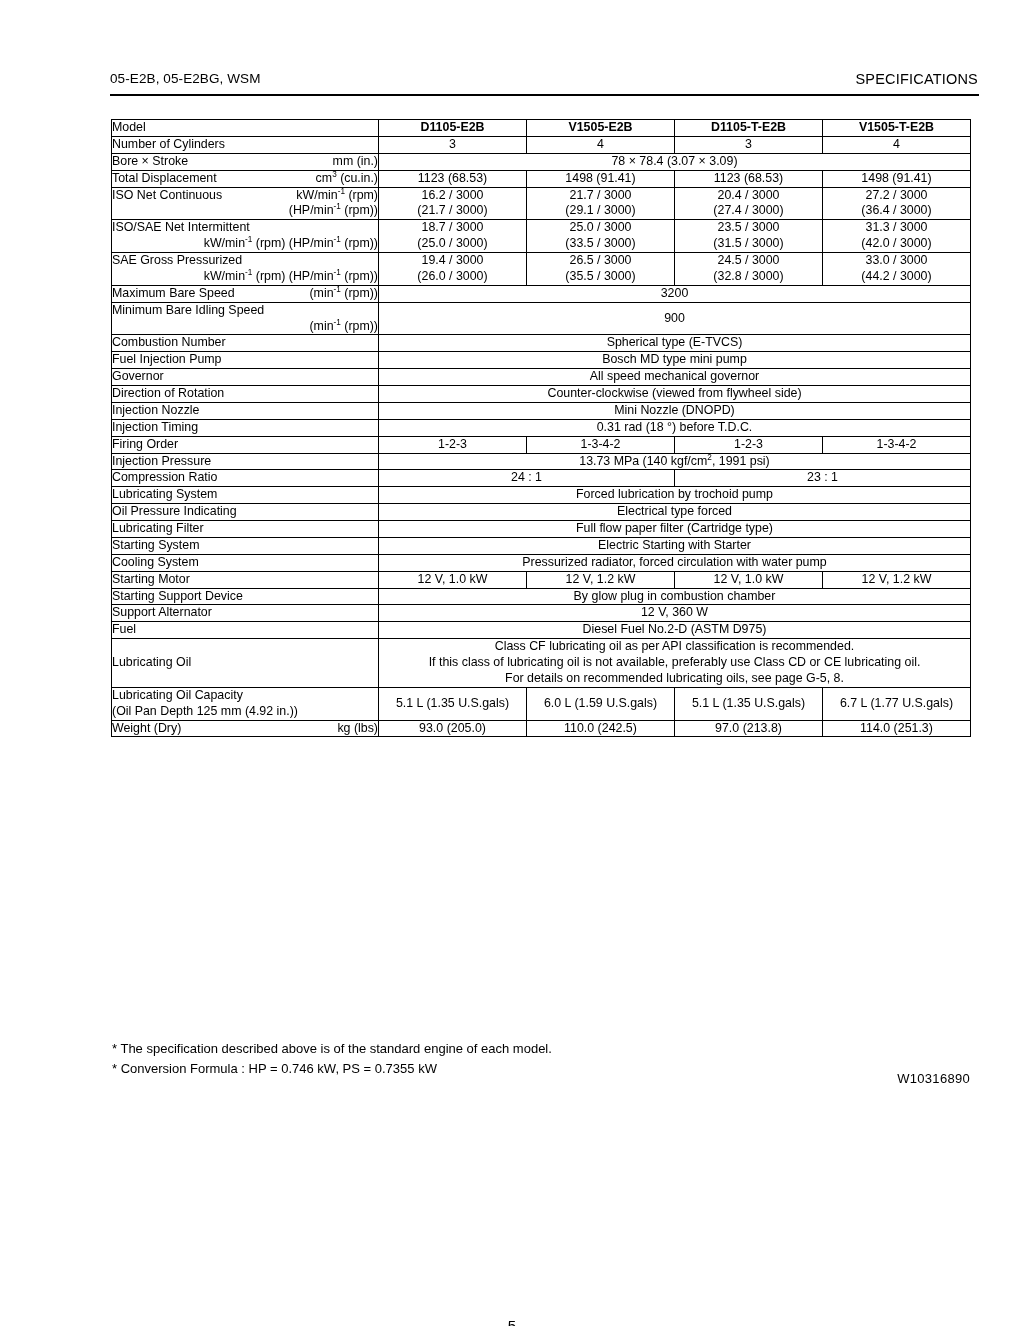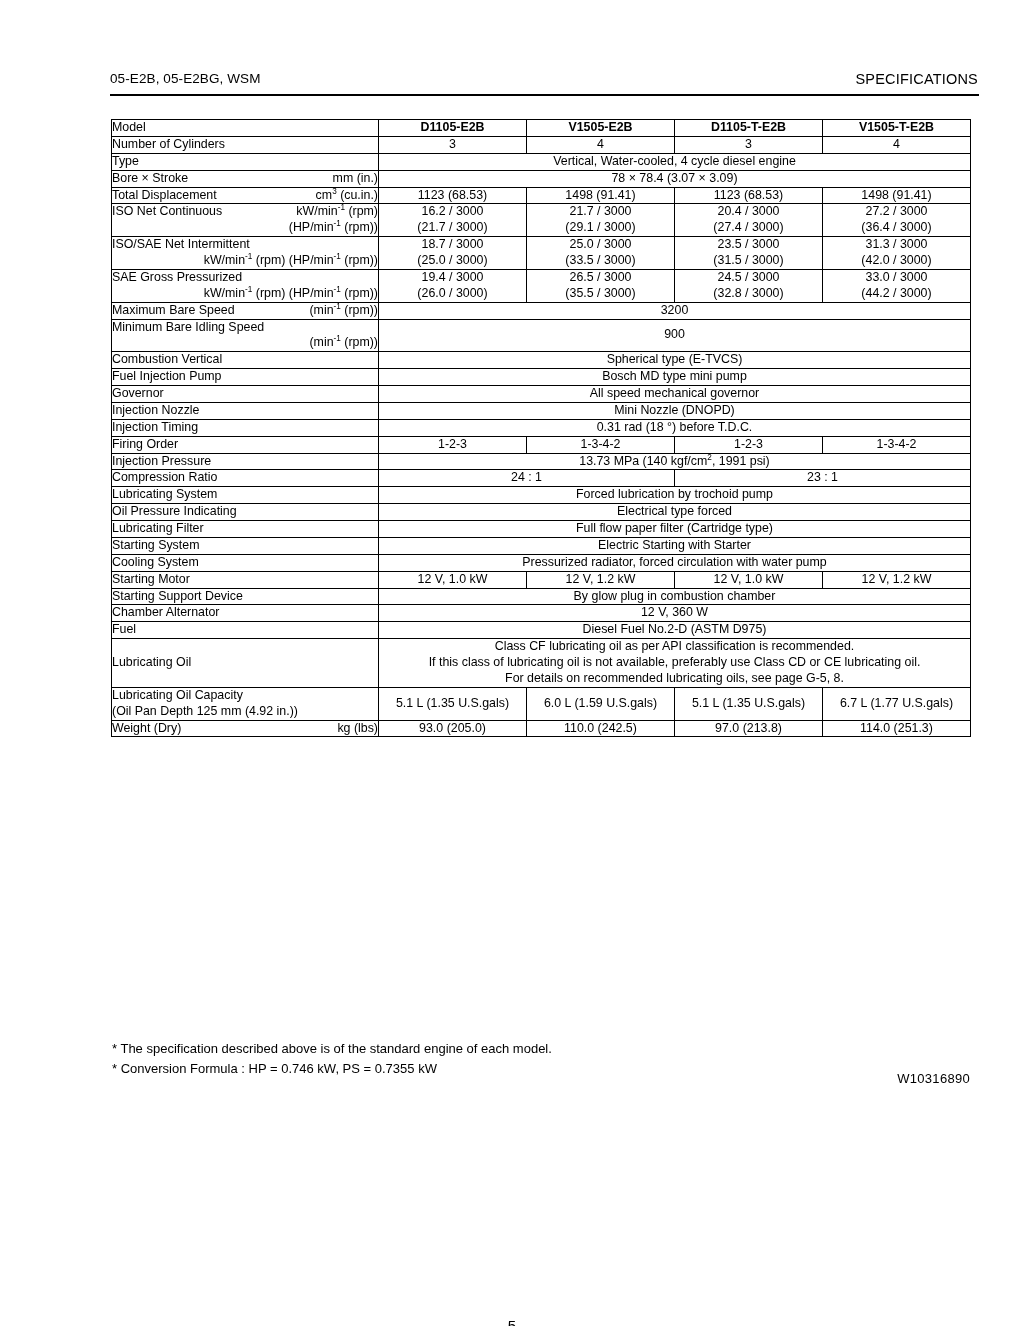--- a/index.html
+++ b/index.html
@@ -165,24 +165,20 @@
       </tr>
 
       <tr>
         <td class="lab">Number of Cylinders</td>
         <td class="val">3</td>
         <td class="val">4</td>
         <td class="val">3</td>
         <td class="val">4</td>
       </tr>
 
-      <tr>
-        <td class="lab">Type</td>
-        <td class="val" colspan="4">Vertical, Water-cooled, 4 cycle diesel engine</td>
-      </tr>
 
       <tr>
         <td class="lab">
           <span class="lab-row">
             <span>Bore × Stroke</span>
             <span class="lab-unit">mm (in.)</span>
           </span>
         </td>
         <td class="val" colspan="4">78 × 78.4  (3.07 × 3.09)</td>
       </tr>
@@ -284,34 +280,38 @@
 
       <tr>
         <td class="lab">
           <span class="lab-row">Minimum Bare Idling Speed</span>
           <span class="lab-right"><span>(min</span><sup>-1</sup><span> (rpm))</span></span>
         </td>
         <td class="val" colspan="4">900</td>
       </tr>
 
       <tr>
-        <td class="lab">Combustion Vertical</td>
+        <td class="lab">Combustion Number</td>
         <td class="val" colspan="4">Spherical type (E-TVCS)</td>
       </tr>
 
       <tr>
         <td class="lab">Fuel Injection Pump</td>
         <td class="val" colspan="4">Bosch MD type mini pump</td>
       </tr>
 
       <tr>
         <td class="lab">Governor</td>
         <td class="val" colspan="4">All speed mechanical governor</td>
       </tr>
 
+      <tr>
+        <td class="lab">Direction of Rotation</td>
+        <td class="val" colspan="4">Counter-clockwise (viewed from flywheel side)</td>
+      </tr>
 
       <tr>
         <td class="lab">Injection Nozzle</td>
         <td class="val" colspan="4">Mini Nozzle (DNOPD)</td>
       </tr>
 
       <tr>
         <td class="lab">Injection Timing</td>
         <td class="val" colspan="4">0.31 rad (18 °) before T.D.C.</td>
       </tr>
@@ -368,21 +368,21 @@
         <td class="val">12 V, 1.2 kW</td>
       </tr>
 
       <tr>
         <td class="lab">Starting Support Device</td>
         <td class="val" colspan="4">By glow plug in combustion chamber</td>
       </tr>
 
 
       <tr>
-        <td class="lab">Chamber Alternator</td>
+        <td class="lab">Support Alternator</td>
         <td class="val" colspan="4">12 V, 360 W</td>
       </tr>
 
       <tr>
         <td class="lab">Fuel</td>
         <td class="val" colspan="4">Diesel Fuel No.2-D (ASTM D975)</td>
       </tr>
 
       <tr>
         <td class="lab">Lubricating Oil</td>

